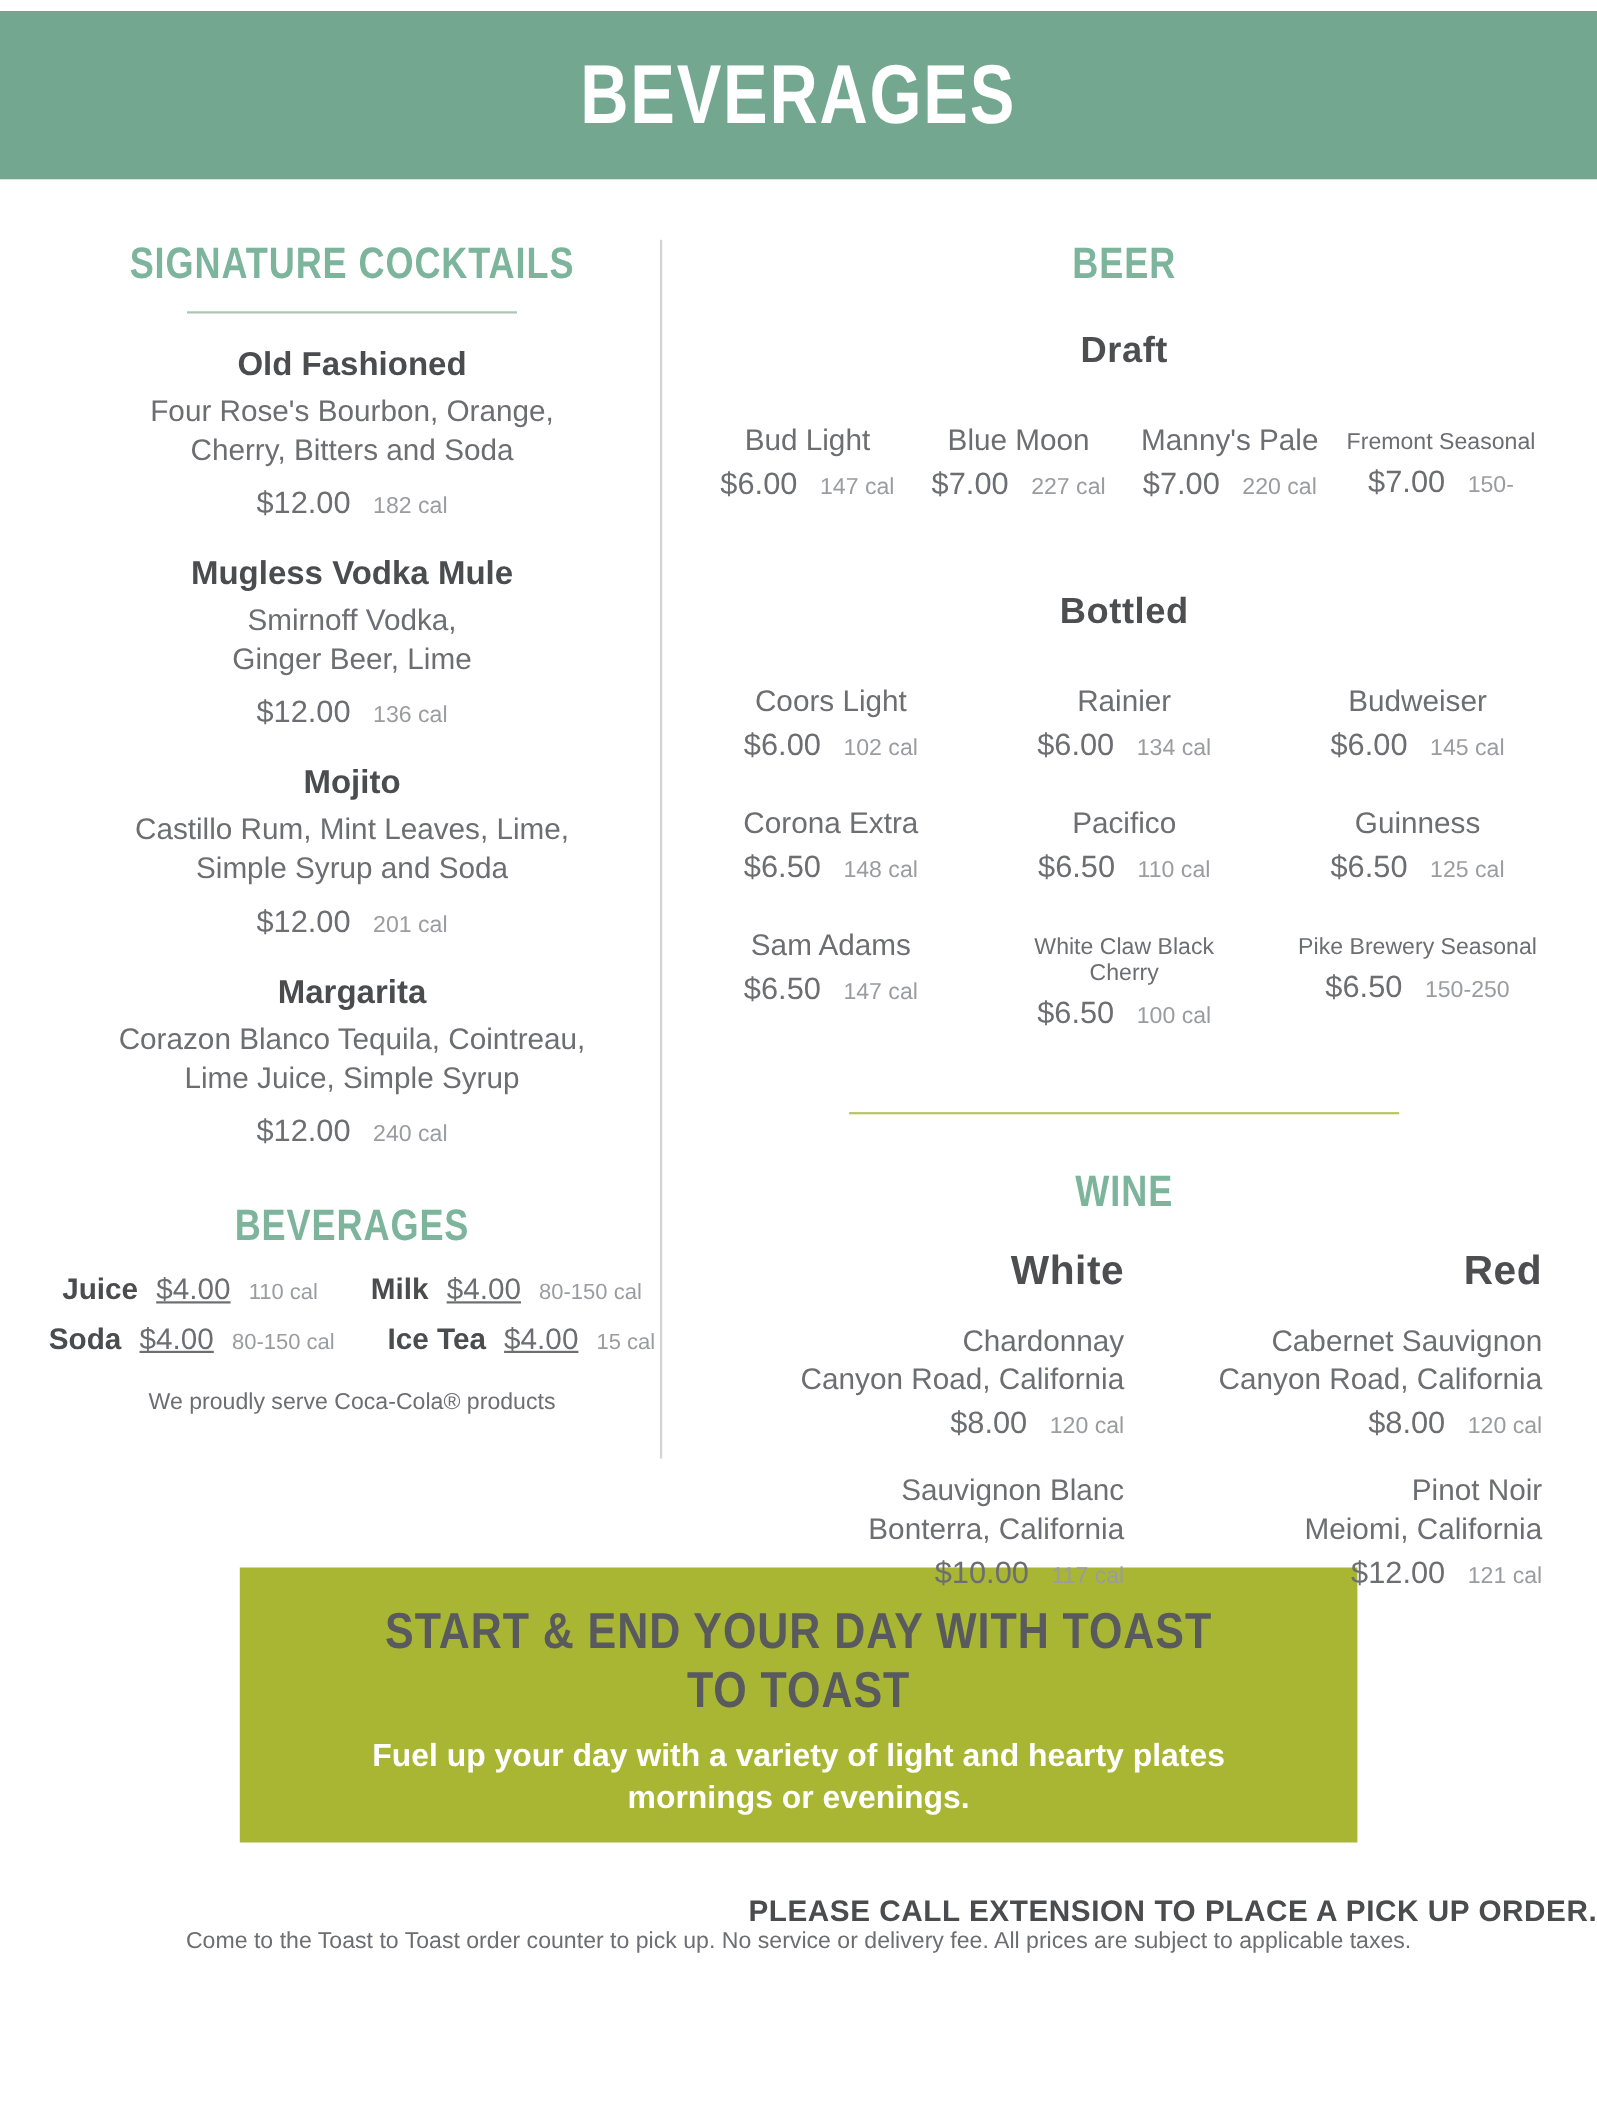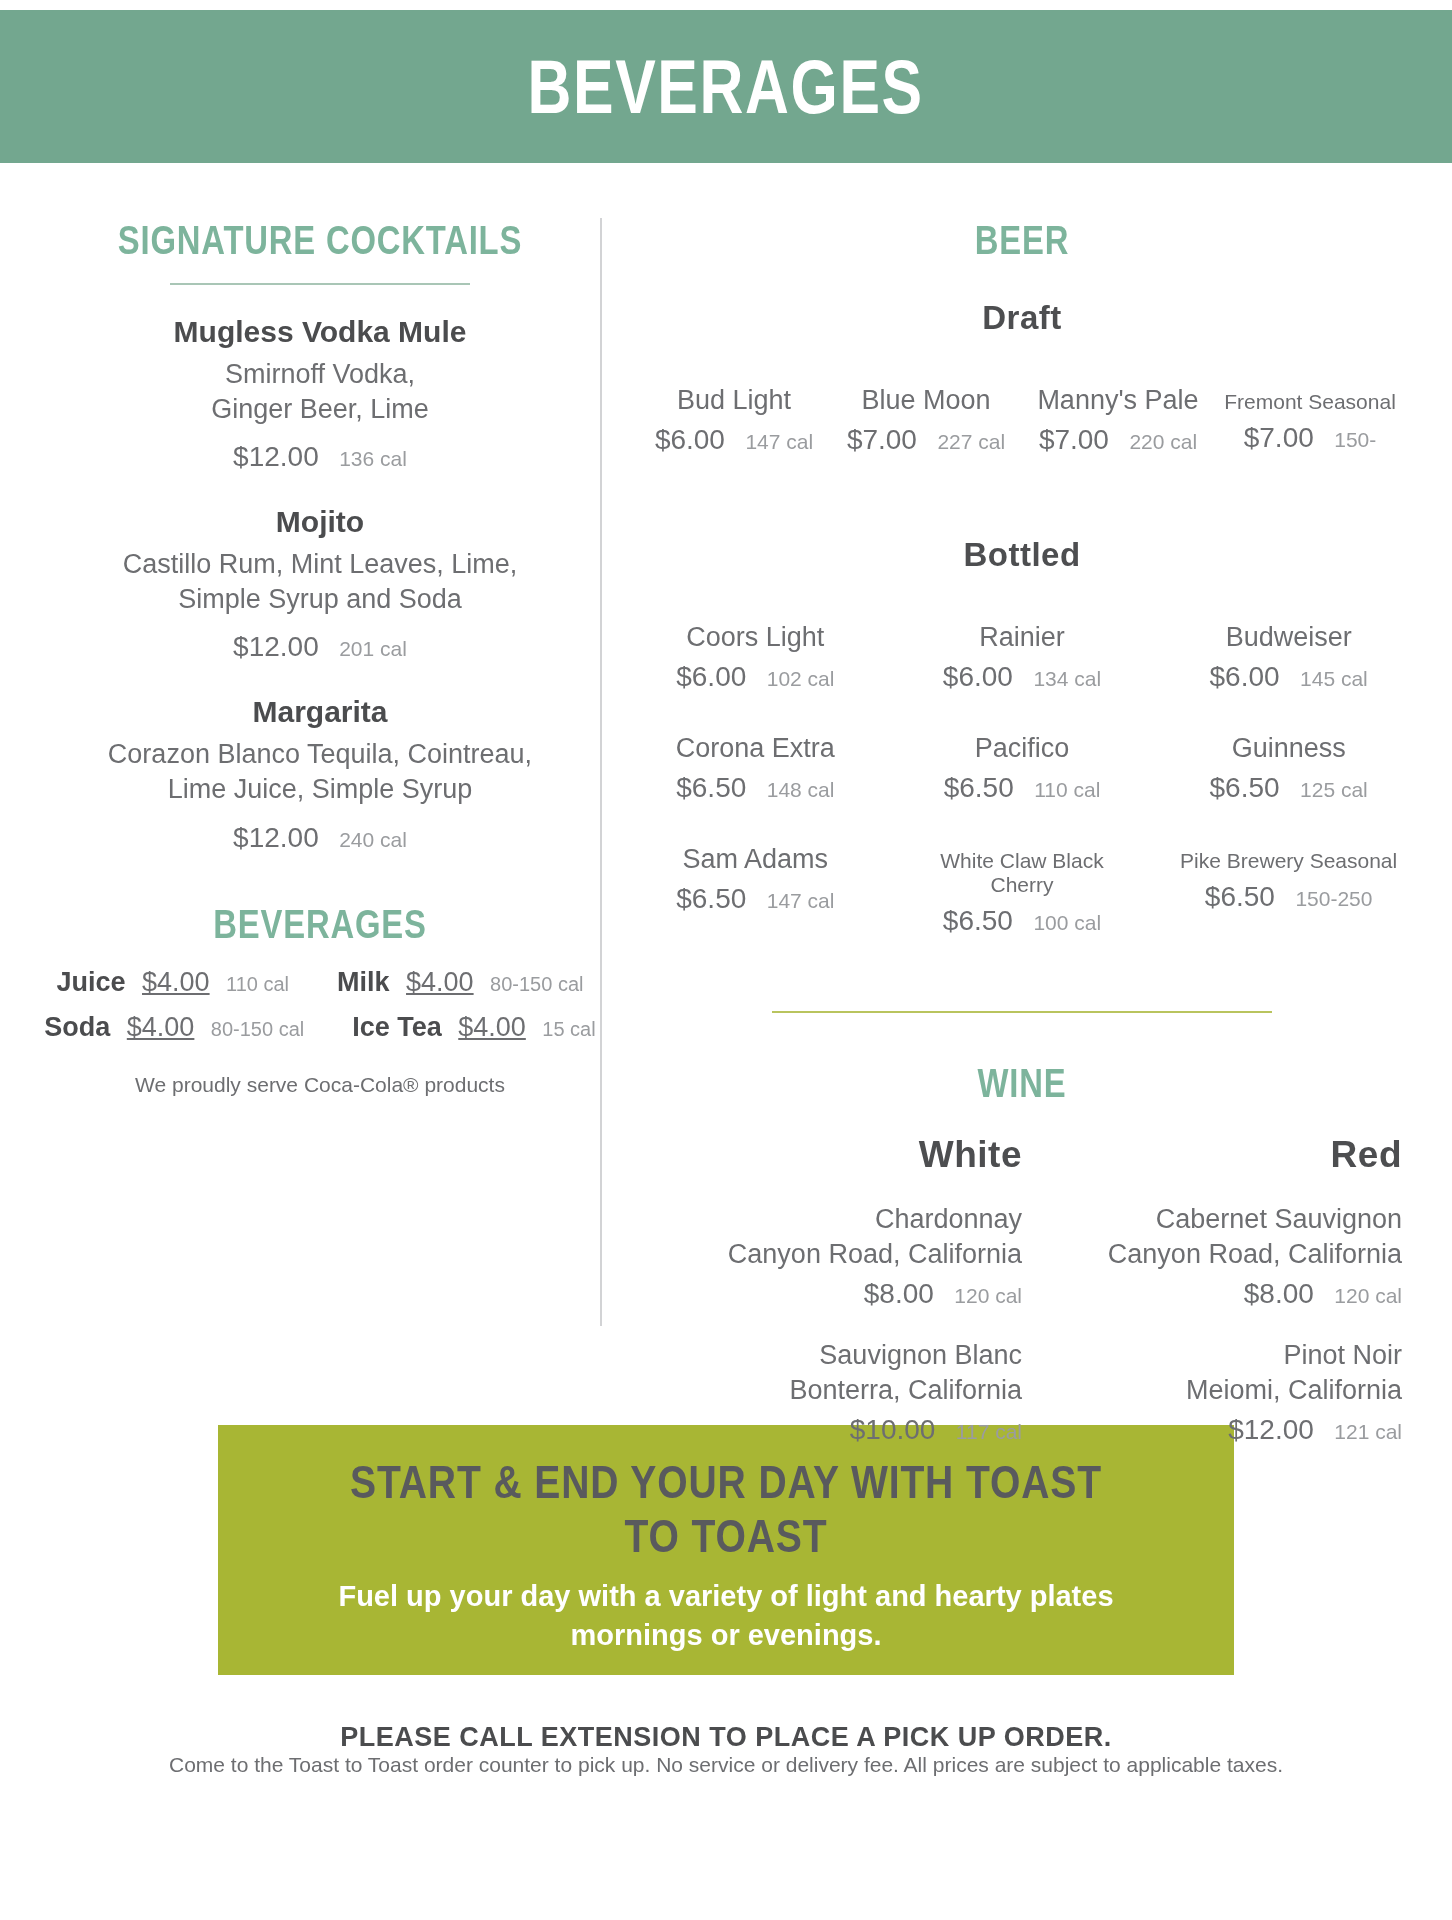--- a/index.html
+++ b/index.html
@@ -66,21 +66,21 @@
 
   
   .promo { width:1016px; margin:0 auto; background:#a8b634; text-align:center; padding:30px 40px 20px; }
   .promo-title { color:#595a5d; font-size:46px; font-weight:700; letter-spacing:1px;
                  transform:scaleX(0.85); transform-origin:center; }
   .promo-sub { color:#ffffff; font-size:29px; font-weight:700; line-height:1.35;
                max-width:840px; margin:14px auto 0; }
 
   
   .pickup { position:absolute; left:0; right:0; top:1722px; text-align:center; }
-  .pickup-line1 { font-size:27px; font-weight:700; color:#4b4c4e; letter-spacing:0.5px; }
+  .pickup-line1 { font-size:27px; font-weight:700; color:#4b4c4e; letter-spacing:0.5px;text-align:right; }
   .pickup-line2 { font-size:21px; color:#6d6e71; }
 
   
   .bottombar { position:absolute; left:0; right:0; top:1826px; height:62px; background:#73a78f;
                display:flex; align-items:center; justify-content:center; }
   .hours-text { color:#ffffff; font-size:29px; letter-spacing:3px; }
   .hours-sep { color:#ccd95e; font-size:29px; margin:0 26px; }
 </style>
 </head>
 <body>
@@ -90,20 +90,29 @@
   <header class="topbar">
     <span class="topbar-title">BEVERAGES</span>
   </header>
 
   <div class="columns">
 
     <div class="left-col">
       <div class="green-heading">SIGNATURE COCKTAILS</div>
       <div class="heading-underline"></div>
 
+      <div class="cocktail-item">
+        <div class="item-name">Old Fashioned</div>
+        <div class="item-desc">Four Rose's Bourbon, Orange,
+Cherry, Bitters and Soda</div>
+        <div class="price-row">
+          <span class="price">$12.00</span>
+          <span class="cal">182 cal</span>
+        </div>
+      </div>
 
       <div class="cocktail-item">
         <div class="item-name">Mugless Vodka Mule</div>
         <div class="item-desc">Smirnoff Vodka,
 Ginger Beer, Lime</div>
         <div class="price-row">
           <span class="price">$12.00</span>
           <span class="cal">136 cal</span>
         </div>
       </div>

